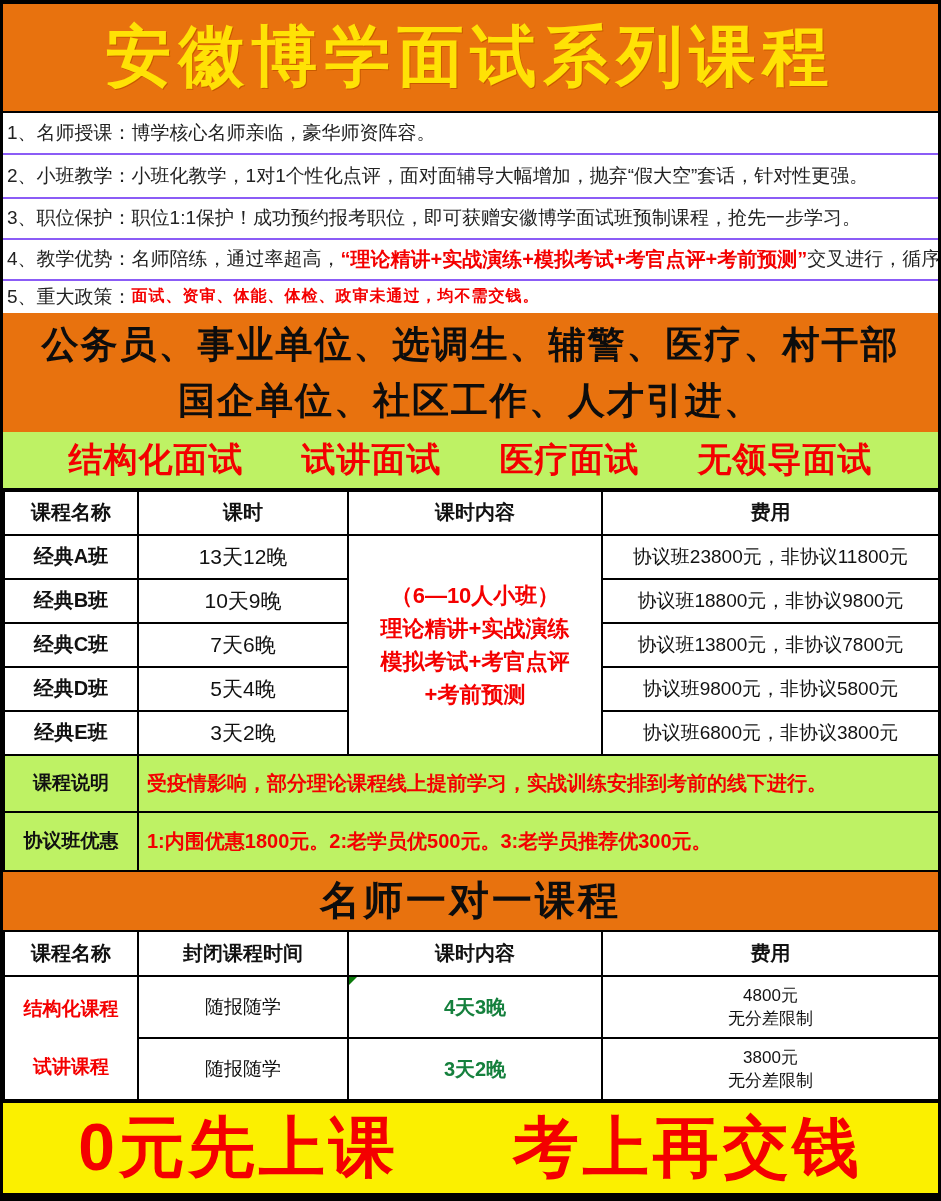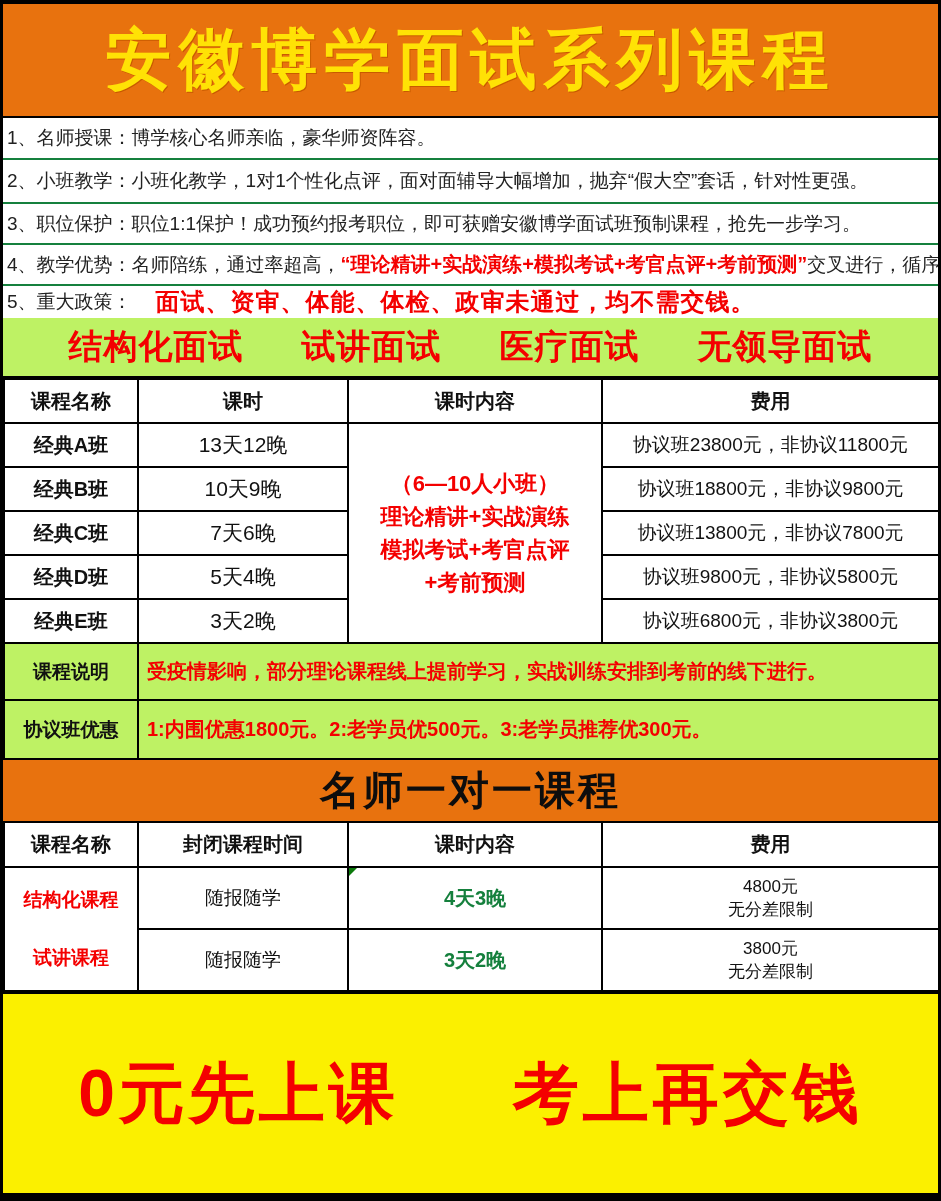--- a/index.html
+++ b/index.html
@@ -29,31 +29,31 @@
     font-weight:bold; font-size:66px; color:#FFE205;
     letter-spacing:7px; white-space:nowrap;
     text-shadow:1px 1px 0 #c85a00;
   }
 
   
   .features { background:#fff; }
   .feature-row {
     display:flex; align-items:center;
     padding:0 6px 0 4px;
-    border-bottom:2px solid #15803d;
+    border-bottom:2px solid #8b5cf6;
     font-size:19px; color:#222; white-space:nowrap; overflow:hidden;
   }
   .feature-row.f1 { height:42px; }
   .feature-row.f2 { height:44px; }
   .feature-row.f3 { height:41px; }
   .feature-row.f4 { height:41px; }
   .feature-row.f5 { height:32px; border-bottom:none; }
   .f-red { color:#F40000; font-weight:bold; font-size:20px; }
   .f5 .f-red {
-    font-size:24px; font-family:Liberation Serif, serif; letter-spacing:1px;margin-left:24px;
+    font-size:16px; font-family:Liberation Serif, serif; letter-spacing:1px;
   }
 
   
   .audience-banner {
     height:125px; background:#E8720E; color:#0d0d0d;
     display:flex; flex-direction:column; align-items:center; justify-content:center;
     font-weight:bold; font-size:37px; letter-spacing:2px;
     line-height:56px; white-space:nowrap;
   }
 
@@ -154,20 +154,24 @@
           <span class="f-red">“理论精讲+实战演练+模拟考试+考官点评+考前预测”</span>
           <span>交叉进行，循序渐进。</span>
       </div>
       <div class="feature-row f5">
         <span>5、重大政策：</span>
           <span class="f-red">面试、资审、体能、体检、政审未通过，均不需交钱。</span>
           <span></span>
       </div>
     </div>
 
+    <div class="audience-banner">
+      <div>公务员、事业单位、选调生、辅警、医疗、村干部</div>
+      <div>国企单位、社区工作、人才引进、</div>
+    </div>
 
     <div class="types-banner">
       <span>结构化面试</span>
       <span>试讲面试</span>
       <span>医疗面试</span>
       <span>无领导面试</span>
     </div>
 
     <table class="course-table">
       <colgroup>

